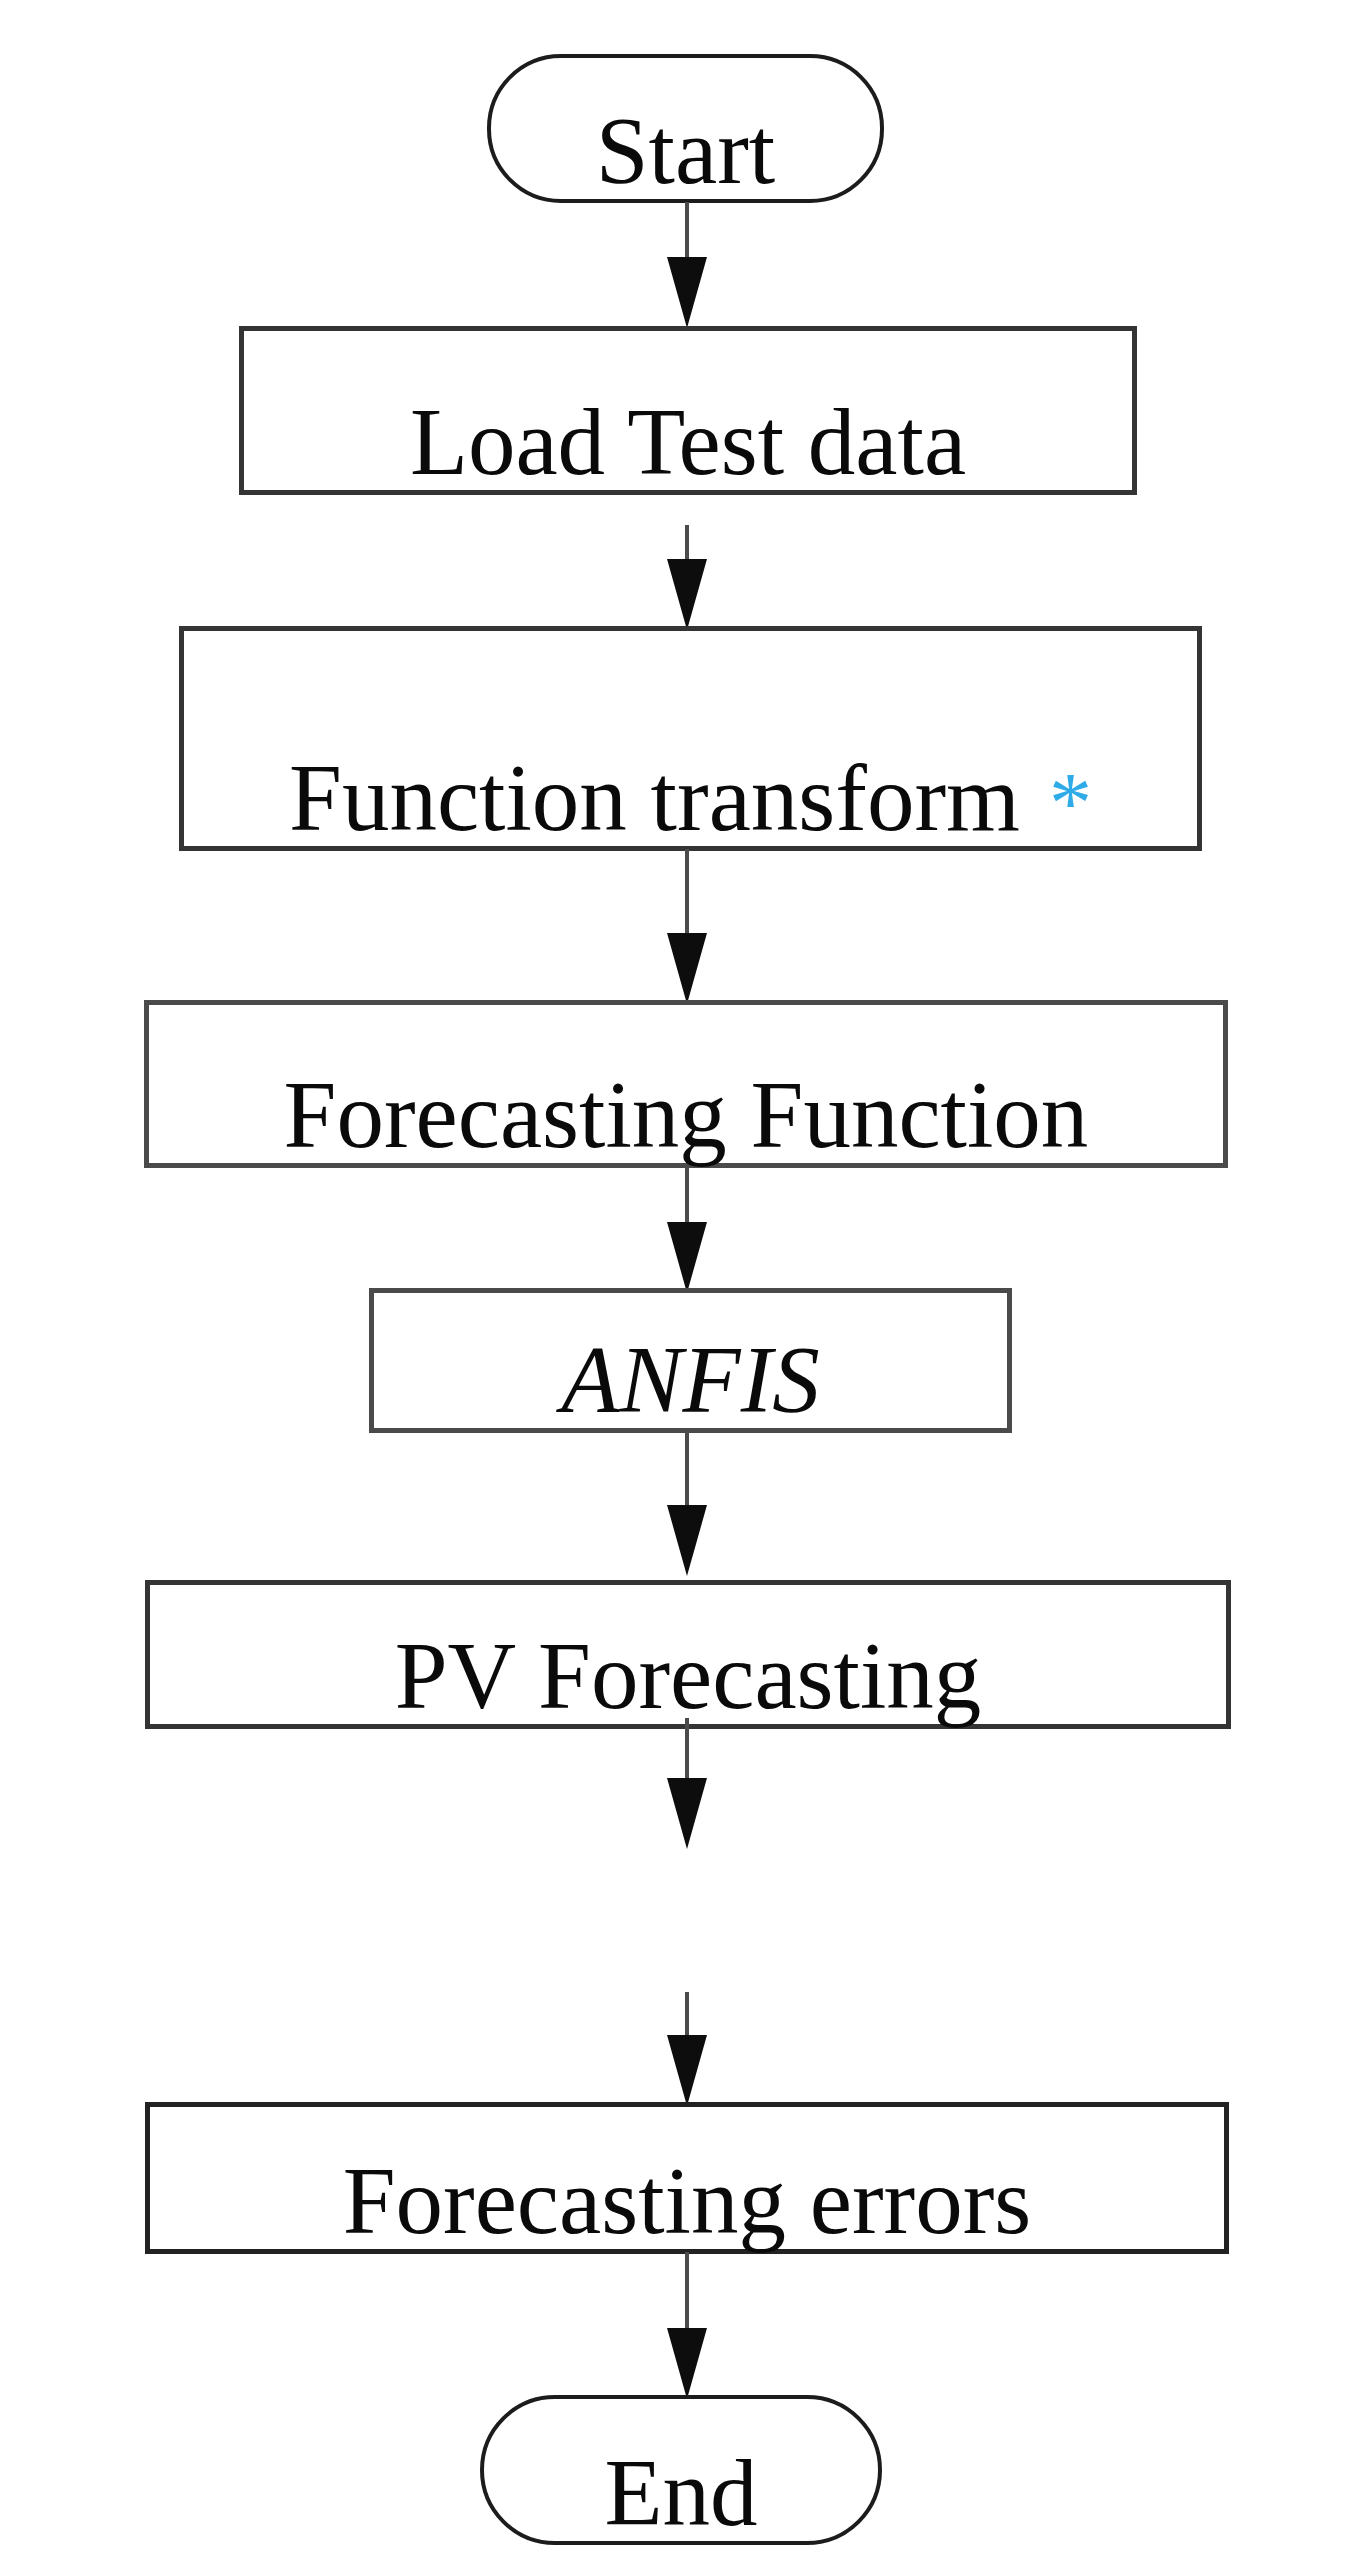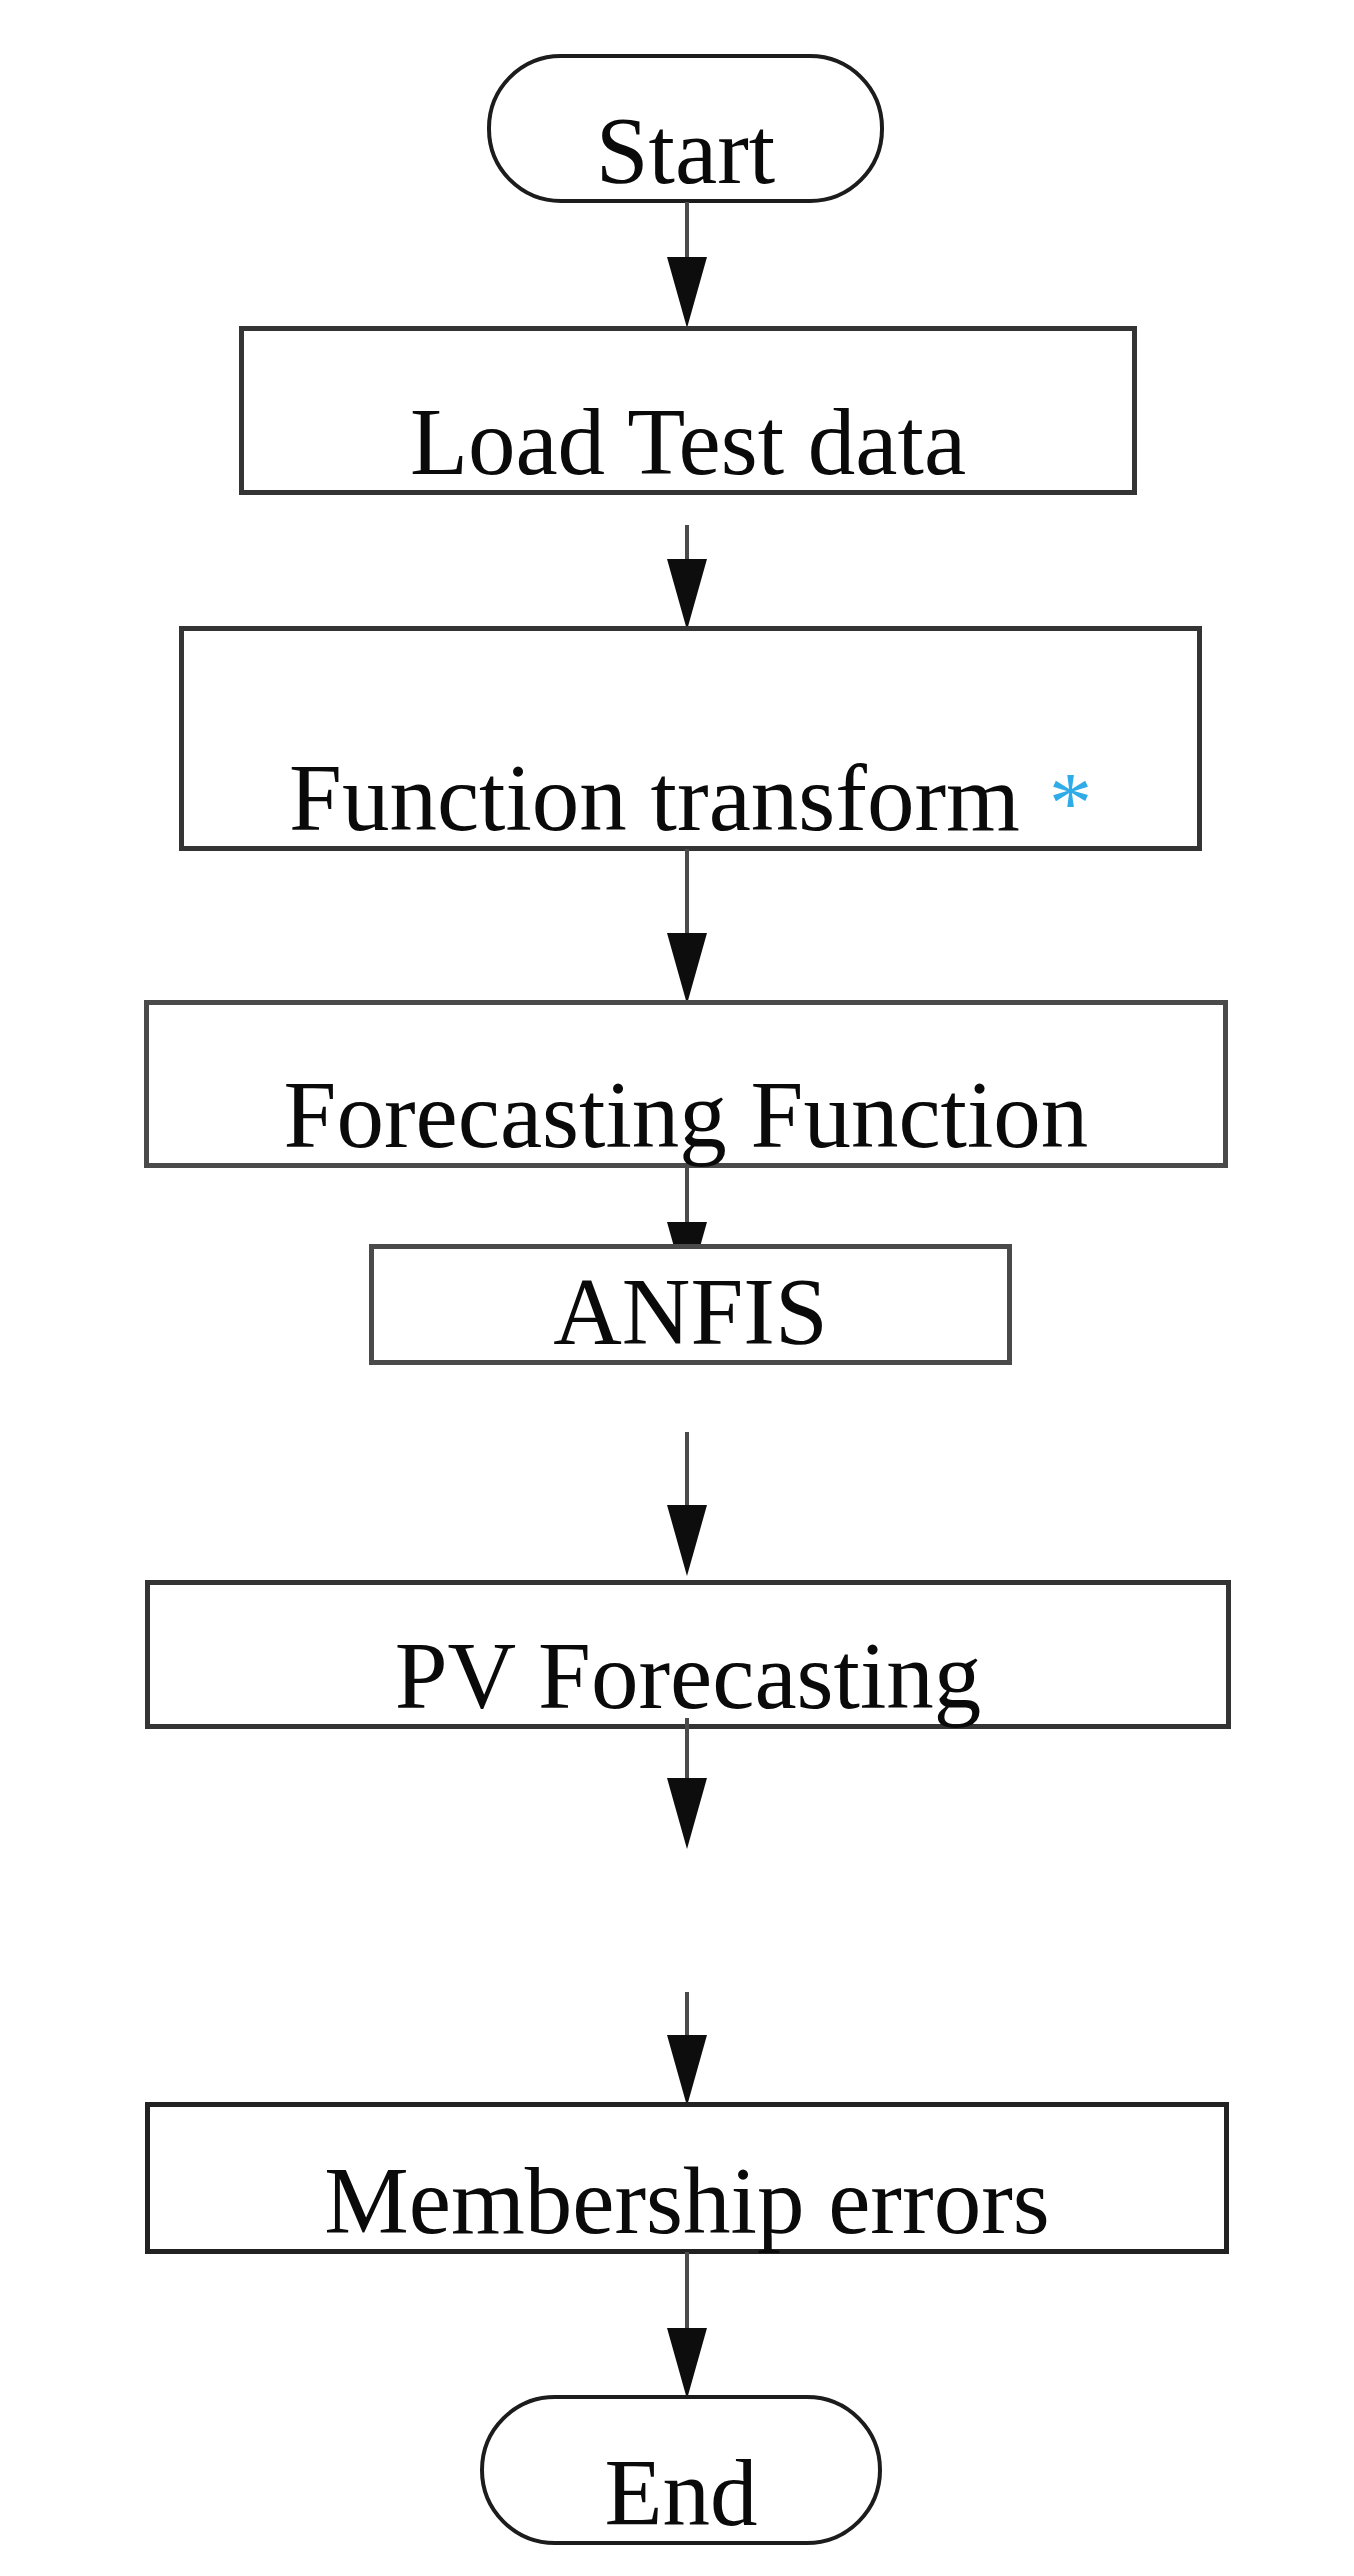--- a/index.html
+++ b/index.html
@@ -13,21 +13,21 @@
     background:#ffffff; color:#0a0a0a; font-size:95px; line-height:1;
     text-align:center; white-space:nowrap;
   }
   .process { border:5.2px solid #343434; }
   .terminator { border:4.3px solid #1c1c1c; }
 
   .n-start { left:487px; top:54px;  width:397px;  height:149px; border-radius:74px; }
   .n-load  { left:239px; top:326px; width:898px; height:169px; }
   .n-wt    { left:179px; top:626px; width:1023px; height:225px; }
   .n-mf    { left:144px; top:1000px; width:1084px; height:168px; border-color:#4a4a4a; }
-  .n-anfis { left:369px; top:1244px; width:643px;  height:121px; border-color:#4a4a4a; }
+  .n-anfis { left:369px; top:1288px; width:643px;  height:145px; border-color:#4a4a4a;font-style:italic; }
   .n-pv    { left:145px; top:1572px; width:1086px; height:149px;margin-top:8px; }
   .n-wr    { left:52px;  top:1845px; width:1261px; height:149px; border-color:#444444; }
   .n-err   { left:145px; top:2102px; width:1084px; height:152px; border-color:#222222; }
   .n-end   { left:480px; top:2395px; width:402px;  height:150px; border-radius:75px; }
 
   .annotation { color:var(--accent); margin-left:29px; font-size:86px; }
 
   .arrow { position:absolute; width:40px; left:667px; }
   .a0 { top:202px;  height:126px; }
   .a1 { top:525px;  height:105px; }
@@ -106,21 +106,21 @@
     <div class="head"></div>
   </div>
 
 
   <div class="arrow a6">
     <div class="shaft"></div>
     <div class="head"></div>
   </div>
 
   <div class="node process n-err">
-    <span>Membership errors</span>
+    <span>Forecasting errors</span>
   </div>
 
   <div class="arrow a7">
     <div class="shaft"></div>
     <div class="head"></div>
   </div>
 
   <div class="node terminator n-end">
     <span>End</span>
   </div>

